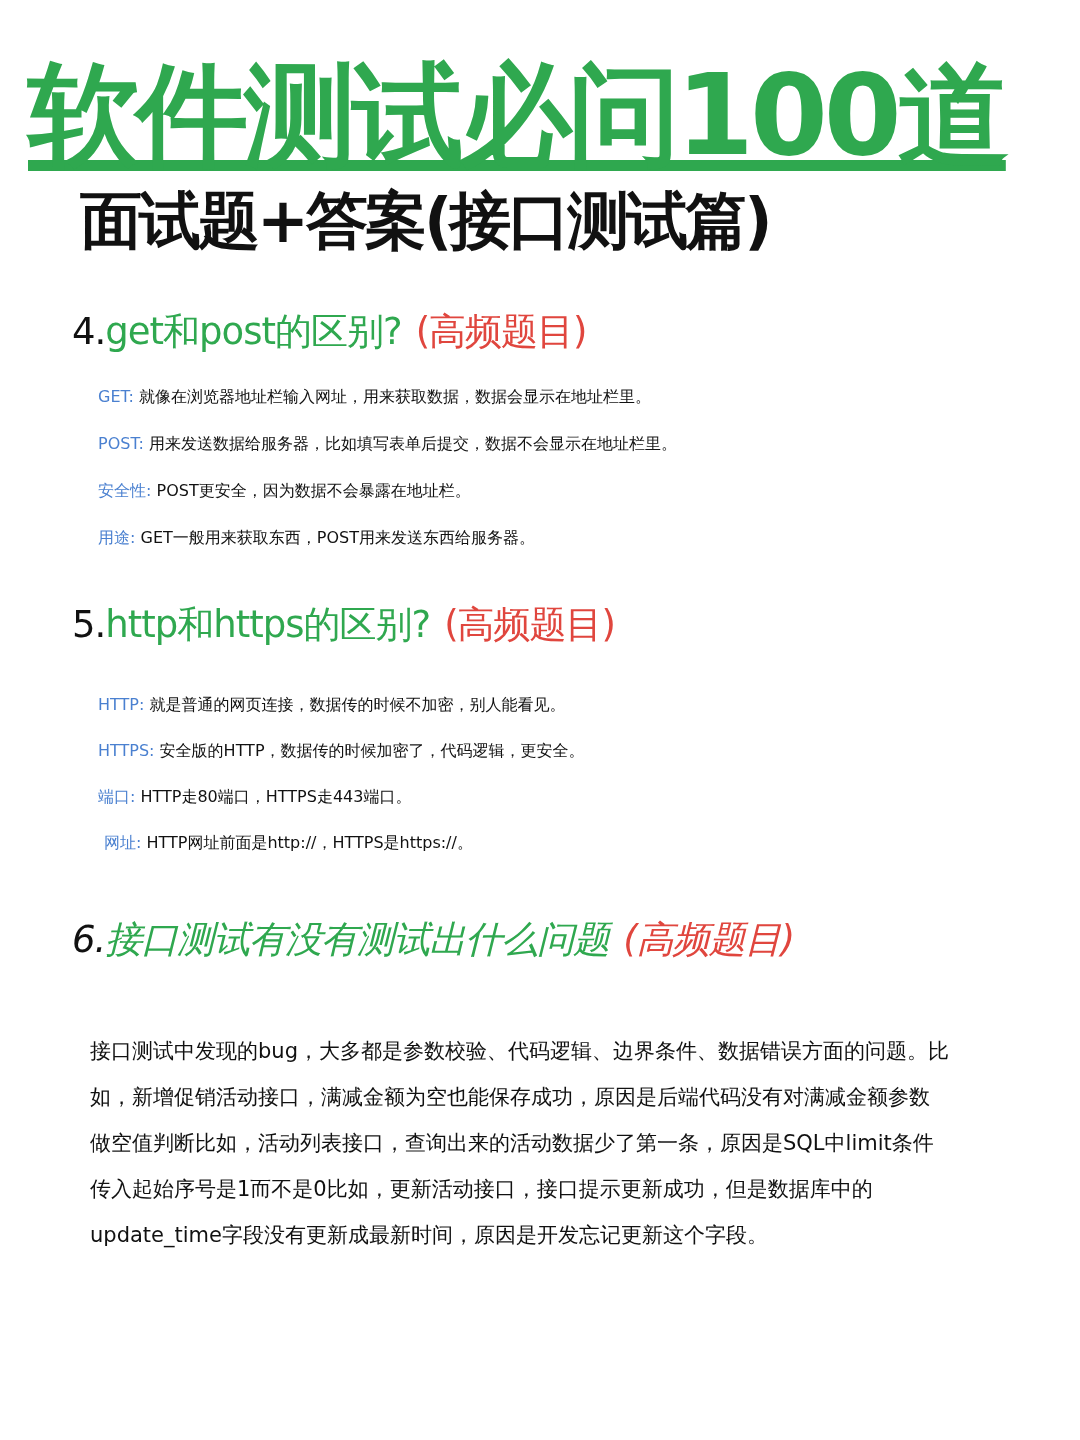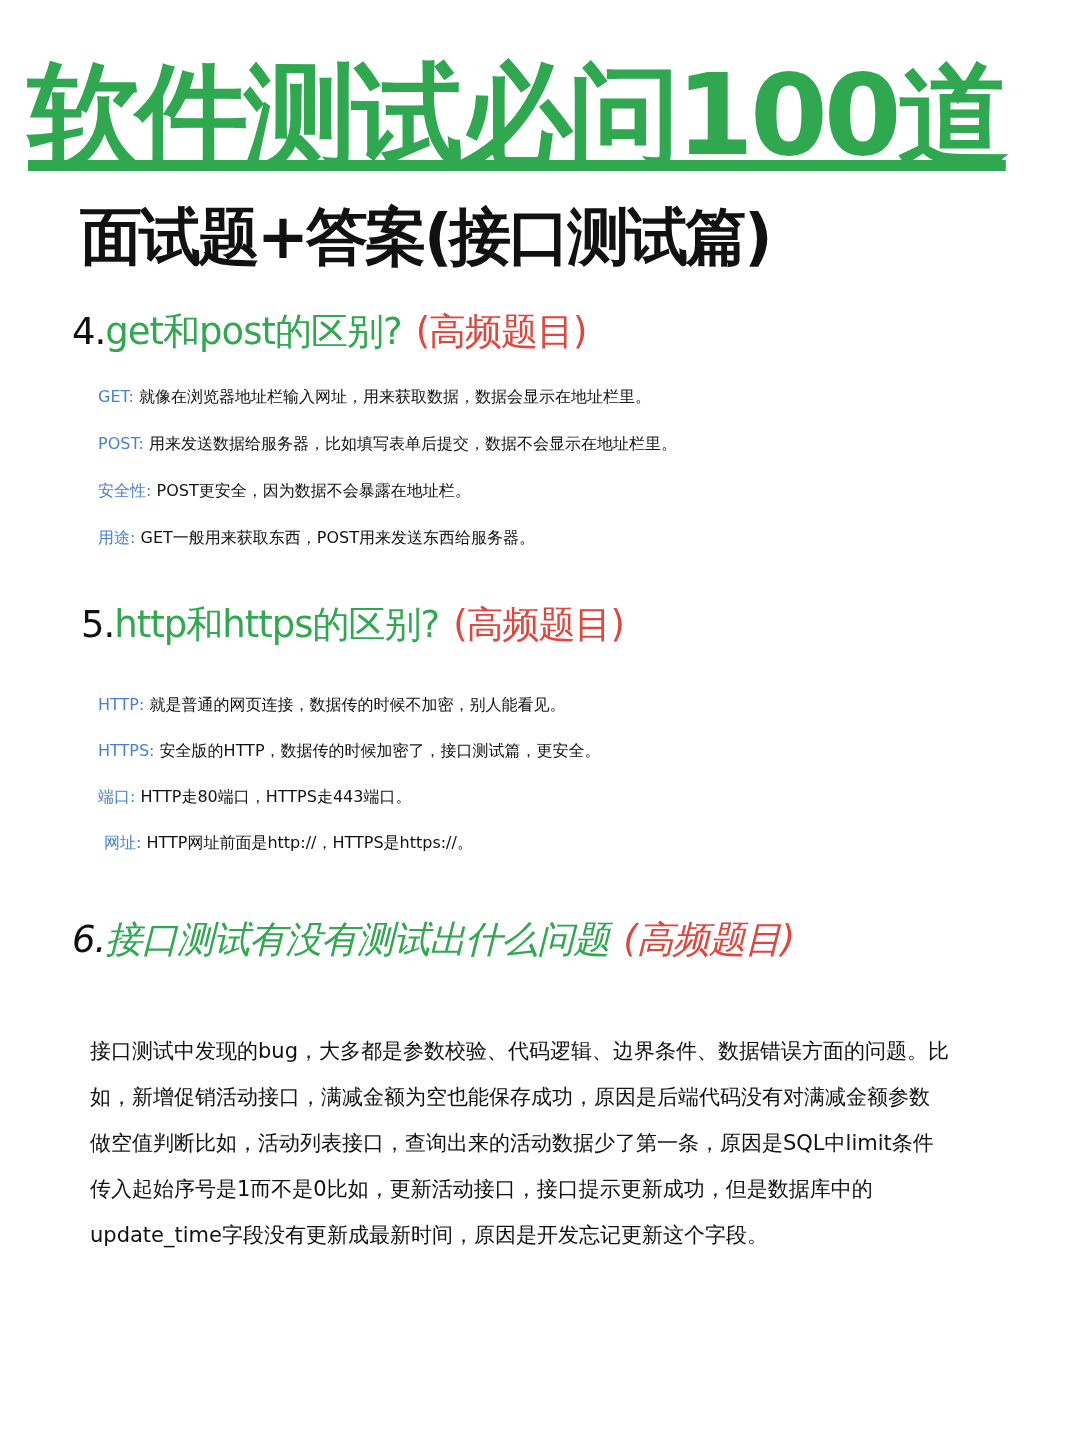--- a/index.html
+++ b/index.html
@@ -1,20 +1,20 @@
 <!DOCTYPE html>
 <html><head>
 <meta charset="utf-8">
 <style>
   html, body { margin:0; padding:0; background:#ffffff; }
   body { width:1080px; height:1440px; position:relative; overflow:hidden;
          font-family:"DejaVu Sans","Liberation Sans",sans-serif; color:#111; }
   .title { position:absolute; left:28px; top:48px; font-size:112px; font-weight:bold;
            color:#2fa84f; letter-spacing:-4px; white-space:nowrap; line-height:1.2;text-decoration:underline; }
-  .subtitle { position:absolute; left:80px; top:200px; font-size:62px; font-weight:bold;
+  .subtitle { position:absolute; left:80px; top:184px; font-size:62px; font-weight:bold;
               color:#111; letter-spacing:-3px; white-space:nowrap; line-height:1.2; }
   .q-head { position:absolute; left:72px; font-size:37px; white-space:nowrap; letter-spacing:-1px; line-height:1.2; }
   .q-num { color:#111; }
   .q-text { color:#2fa84f; }
   .q-tag { color:#e0463e; margin-left:14px; }
   .item { position:absolute; left:98px; font-size:16px; white-space:nowrap; line-height:1.3; }
   .item .k { color:#4a80d0; }
   .item .v { color:#111; }
   .para { position:absolute; left:90px; top:1028px; width:860px; font-size:21px; line-height:46px; color:#111; }
 </style>
@@ -25,24 +25,24 @@
 <div class="subtitle">面试题+答案(接口测试篇)</div>
 
 <div class="q-head" style="top:310px;">
   <span class="q-num">4.</span><span class="q-text">get和post的区别?</span><span class="q-tag">(高频题目)</span>
 </div>
 <div class="item" style="top:387px;"><span class="k">GET:</span> <span class="v">就像在浏览器地址栏输入网址，用来获取数据，数据会显示在地址栏里。</span></div>
 <div class="item" style="top:434px;"><span class="k">POST:</span> <span class="v">用来发送数据给服务器，比如填写表单后提交，数据不会显示在地址栏里。</span></div>
 <div class="item" style="top:481px;"><span class="k">安全性:</span> <span class="v">POST更安全，因为数据不会暴露在地址栏。</span></div>
 <div class="item" style="top:528px;"><span class="k">用途:</span> <span class="v">GET一般用来获取东西，POST用来发送东西给服务器。</span></div>
 
-<div class="q-head" style="top:603px;margin-left:9px;">
+<div class="q-head" style="top:603px;">
   <span class="q-num">5.</span><span class="q-text">http和https的区别?</span><span class="q-tag">(高频题目)</span>
 </div>
 <div class="item" style="top:695px;"><span class="k">HTTP:</span> <span class="v">就是普通的网页连接，数据传的时候不加密，别人能看见。</span></div>
-<div class="item" style="top:741px;"><span class="k">HTTPS:</span> <span class="v">安全版的HTTP，数据传的时候加密了，接口测试篇，更安全。</span></div>
+<div class="item" style="top:741px;"><span class="k">HTTPS:</span> <span class="v">安全版的HTTP，数据传的时候加密了，代码逻辑，更安全。</span></div>
 <div class="item" style="top:787px;"><span class="k">端口:</span> <span class="v">HTTP走80端口，HTTPS走443端口。</span></div>
 <div class="item" style="top:833px;margin-left:6px;"><span class="k">网址:</span> <span class="v">HTTP网址前面是http://，HTTPS是https://。</span></div>
 
 <div class="q-head" style="top:918px;font-style:italic;">
   <span class="q-num">6.</span><span class="q-text">接口测试有没有测试出什么问题</span><span class="q-tag">(高频题目)</span>
 </div>
 <div class="para">接口测试中发现的bug，大多都是参数校验、代码逻辑、边界条件、数据错误方面的问题。比如，新增促销活动接口，满减金额为空也能保存成功，原因是后端代码没有对满减金额参数做空值判断比如，活动列表接口，查询出来的活动数据少了第一条，原因是SQL中limit条件传入起始序号是1而不是0比如，更新活动接口，接口提示更新成功，但是数据库中的update_time字段没有更新成最新时间，原因是开发忘记更新这个字段。</div>
 
 </body></html>

